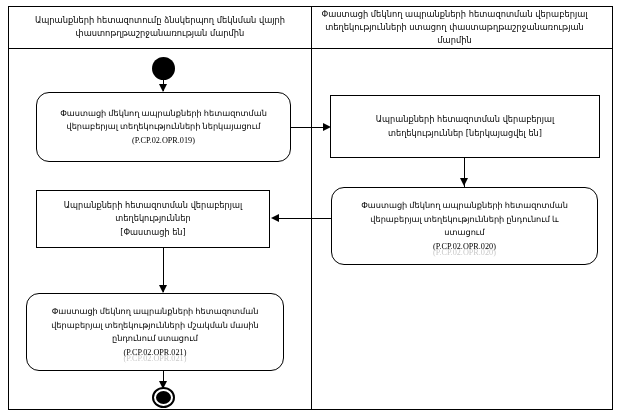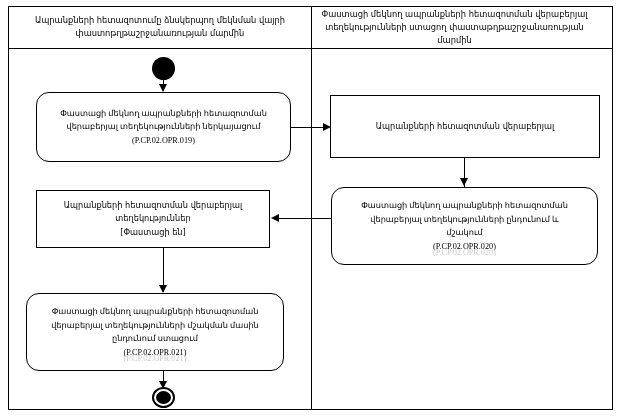--- a/index.html
+++ b/index.html
@@ -212,31 +212,32 @@
   </div>
 
   <div class="conn-v" style="left:163px; top:371px; height:18px;"></div>
   <div class="arrow down" style="left:159px; top:381px;"></div>
 
   <div class="final-node" style="left:152px; top:387px;"></div>
 
   <div class="node object" style="left:330px; top:95px; width:270px; height:63px;">
     <span class="txt">
       <span>Ապրանքների հետազոտման վերաբերյալ</span><br>
+      <span>տեղեկություններ [ներկայացվել են]</span>
     </span>
   </div>
 
   <div class="conn-v" style="left:464px; top:158px; height:32px;"></div>
   <div class="arrow down" style="left:460px; top:178px;"></div>
 
   <div class="node action" style="left:331px; top:187px; width:267px; height:78px;">
     <span class="txt">
       <span>Փաստացի մեկնող ապրանքների հետազոտման</span><br>
       <span>վերաբերյալ տեղեկությունների ընդունում և</span><br>
-      <span>մշակում</span><br>
+      <span>ստացում</span><br>
       <span>(P.CP.02.OPR.020)</span>
     </span>
     <span class="ghost" style="top:58px;">(P.CP.02.OPR.020)</span>
   </div>
 
   <div class="conn-h" style="left:278px; top:218px; width:54px;"></div>
   <div class="arrow left" style="left:271px; top:214px;"></div>
 
 </div>
 

